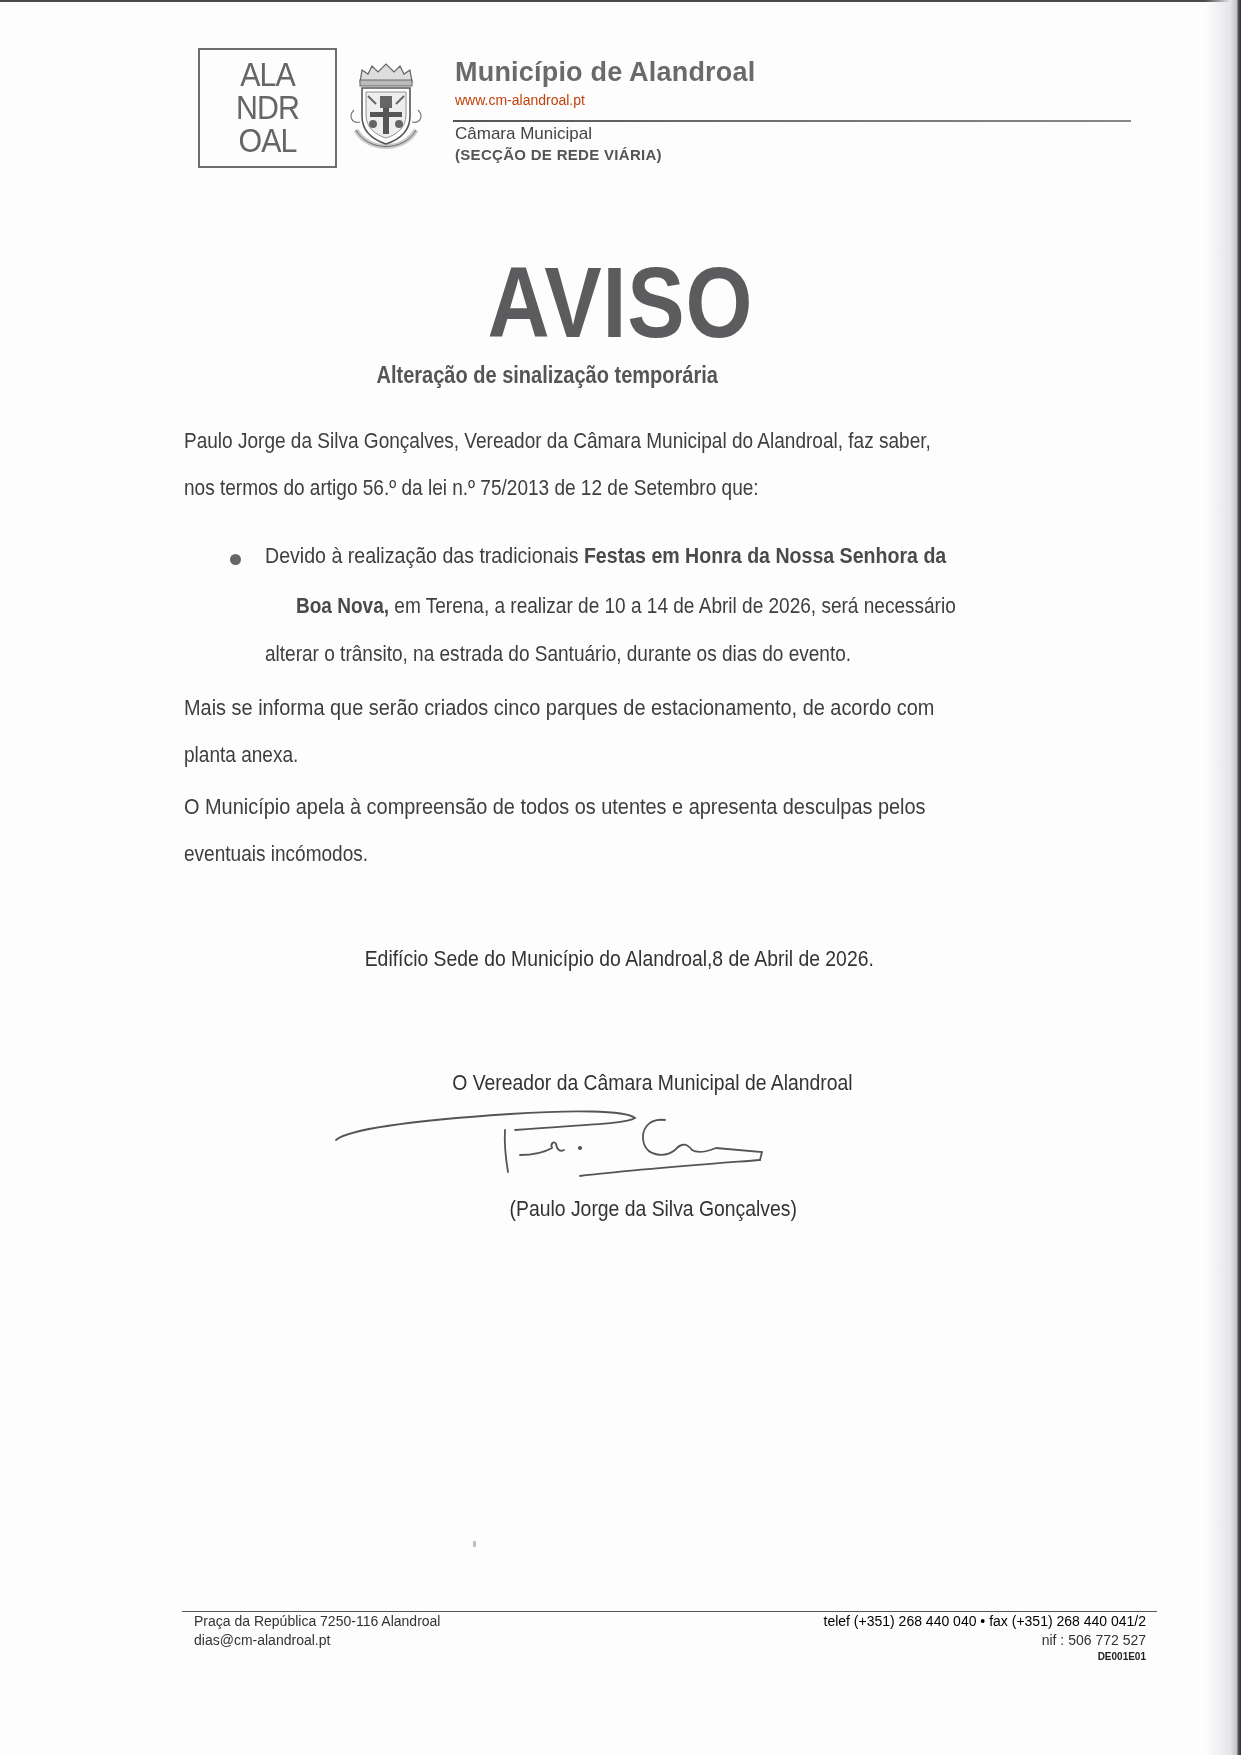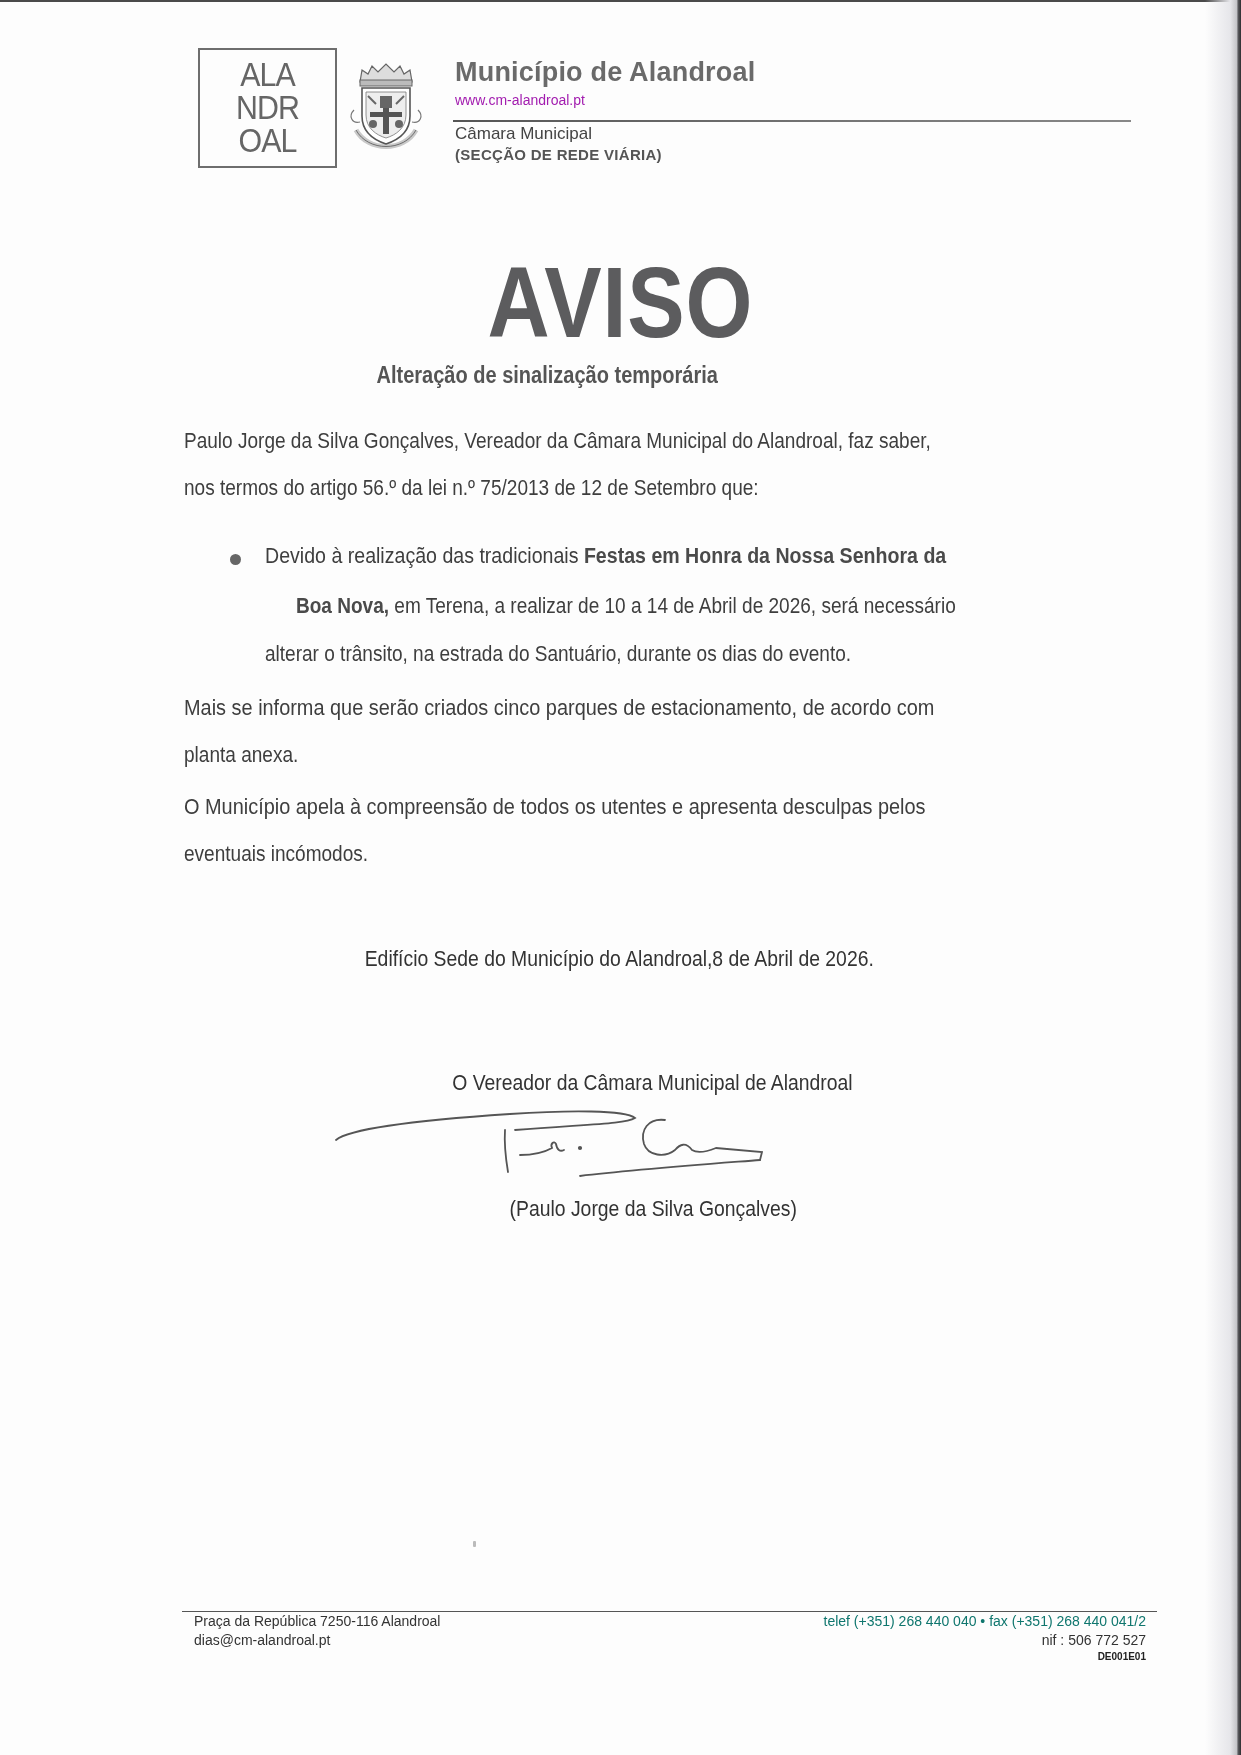--- a/index.html
+++ b/index.html
@@ -13,21 +13,21 @@
     background: linear-gradient(to right, rgba(253,253,253,0) 0%, #e6e6ea 70%, #c4c4c8 88%, #5a5a5e 92%, #2e2e30 100%); }
   .abs { position: absolute; }
 
   
   .logo-box { left: 198px; top: 48px; width: 139px; height: 120px; border: 2px solid #6e6e6e; box-sizing: border-box; }
   .logo-box .rows { position: absolute; left: 0; top: 8px; width: 100%; text-align: center;
     font-family: "Liberation Sans", sans-serif; font-size: 33px; line-height: 33px; color: #666; letter-spacing: -1px; font-weight: normal; }
   .logo-box .rows div { transform: scaleX(0.92); }
   .crest { left: 346px; top: 60px; width: 80px; height: 95px; }
   .hdr-title { left: 455px; top: 57px; font-size: 27px; font-weight: bold; color: #6a6a6a; letter-spacing: 0.2px; }
-  .hdr-url { left: 455px; top: 92px; font-size: 14px; color: #a21caf; }
+  .hdr-url { left: 455px; top: 92px; font-size: 14px; color: #c2410c; }
   .hdr-rule { left: 453px; top: 120px; width: 678px; height: 2px; background: linear-gradient(to right, #555, #777 60%, #888); }
   .hdr-dept { left: 455px; top: 124px; font-size: 17px; color: #444; }
   .hdr-section { left: 455px; top: 146px; font-size: 15px; font-weight: bold; color: #555; letter-spacing: 0.3px; }
 
   
   .aviso { left: 0; width: 1241px; top: 252px; text-align: center; font-size: 100px; font-weight: bold; color: #5c5c5e;
     letter-spacing: 1px; line-height: 100px; }
   .aviso span { display: inline-block; transform: scaleX(0.86); }
   .subtitle { left: 0; width: 1094px; top: 362px; text-align: center; font-size: 23px; font-weight: bold; color: #555; }
   .subtitle span { display: inline-block; transform: scaleX(0.87); }
@@ -41,21 +41,21 @@
   .date-line { left: 0; width: 1239px; top: 946px; text-align: center; font-size: 22px; color: #333; }
   .sign-role { left: 0; width: 1304px; top: 1070px; text-align: center; font-size: 22px; color: #333; }
   .signature { left: 330px; top: 1100px; width: 460px; height: 95px; }
   .sign-name { left: 0; width: 1306px; top: 1196px; text-align: center; font-size: 22px; color: #333; }
   .center-sq { display: inline-block; transform: scaleX(0.88); }
 
   
   .ftr-rule { left: 182px; top: 1611px; width: 975px; height: 1px; background: #555; }
   .ftr-left1 { left: 194px; top: 1613px; font-size: 14px; color: #333; }
   .ftr-left2 { left: 194px; top: 1632px; font-size: 14px; color: #333; }
-  .ftr-right1 { right: 95px; top: 1613px; font-size: 14px; color: #0f766e; text-align: right; }
+  .ftr-right1 { right: 95px; top: 1613px; font-size: 14px; color: #000000; text-align: right; }
   .ftr-right2 { right: 95px; top: 1632px; font-size: 14px; color: #333; text-align: left; }
   .ftr-code { right: 95px; top: 1651px; font-size: 10px; font-weight: bold; color: #222; text-align: right; }
   .speck { width: 3px; height: 6px; background: #bbb; border-radius: 1px; }
 </style>
 </head>
 <body>
 
 <div class="scan-top"></div>
 <div class="scan-right"></div>
 

